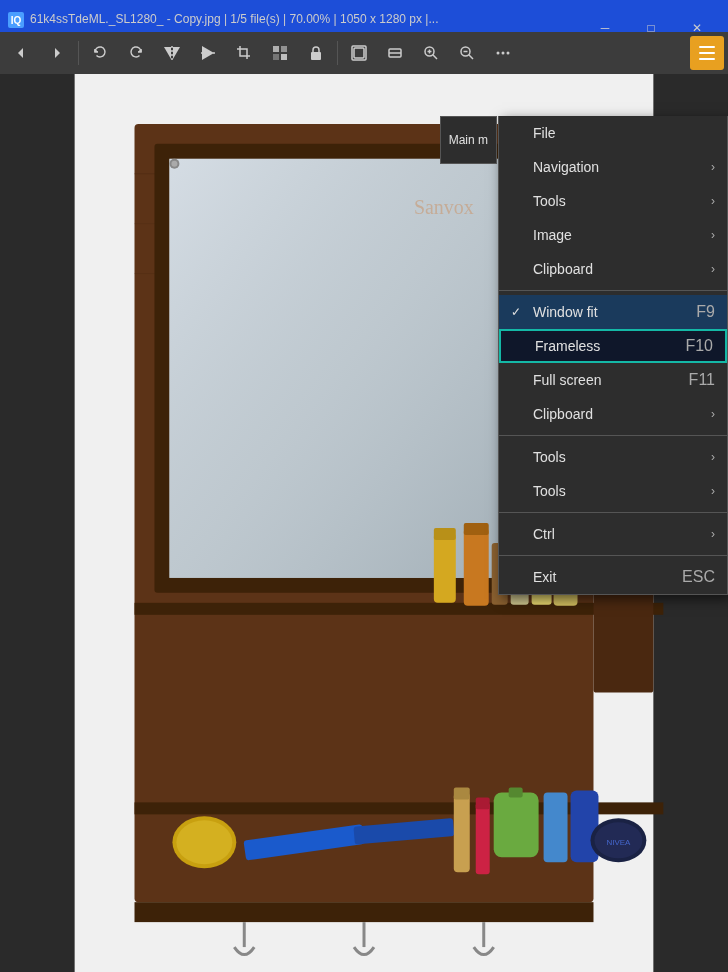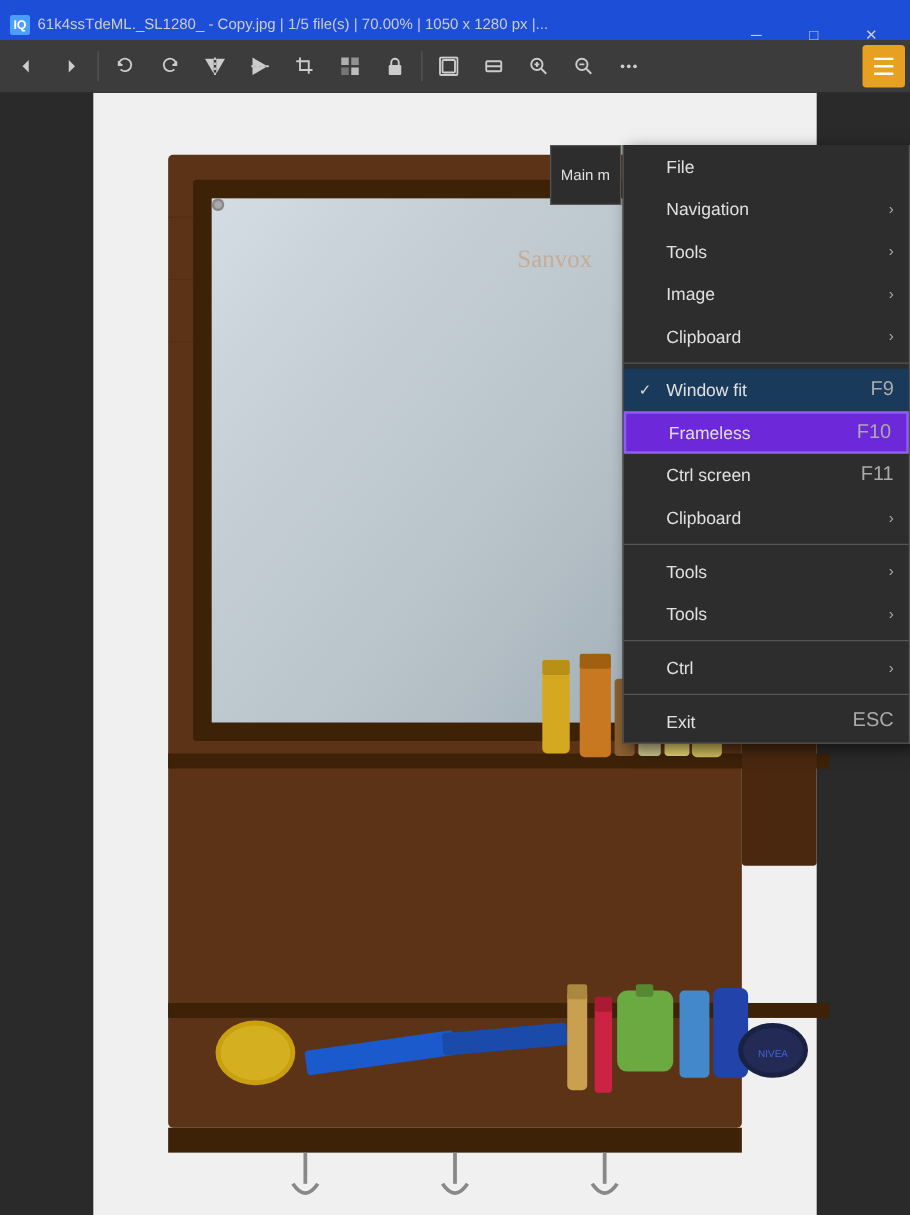--- a/index.html
+++ b/index.html
@@ -131,22 +131,22 @@
       display: flex;
       align-items: center;
       height: 34px;
       padding: 0 12px;
       cursor: pointer;
       color: #e0e0e0;
       position: relative;
       justify-content: space-between;
     }
     .menu-item.frameless-item {
-      border: 2px solid #8b5cf6;
-      background: #6d28d9;
+      border: 2px solid #14b8a6;
+      background: #0f172a;
     }
     .menu-checkmark {
       width: 16px;
       display: inline-block;
       color: #e0e0e0;
       font-size: 12px;
     }
     .menu-shortcut {
       color: #aaaaaa;
       font-size: 16px;
@@ -459,21 +459,21 @@
       <div class="menu-item-left">
         <span class="menu-checkmark">&nbsp;</span>
         <span>Frameless</span>
       </div>
       <span class="menu-shortcut">F10</span>
     </div>
 
     <div class="menu-item">
       <div class="menu-item-left">
         <span class="menu-checkmark">&nbsp;</span>
-        <span>Ctrl screen</span>
+        <span>Full screen</span>
       </div>
       <span class="menu-shortcut">F11</span>
     </div>
 
     <div class="menu-item">
       <div class="menu-item-left">
         <span class="menu-checkmark">&nbsp;</span>
         <span>Clipboard</span>
       </div>
       <span class="menu-arrow">›</span>

